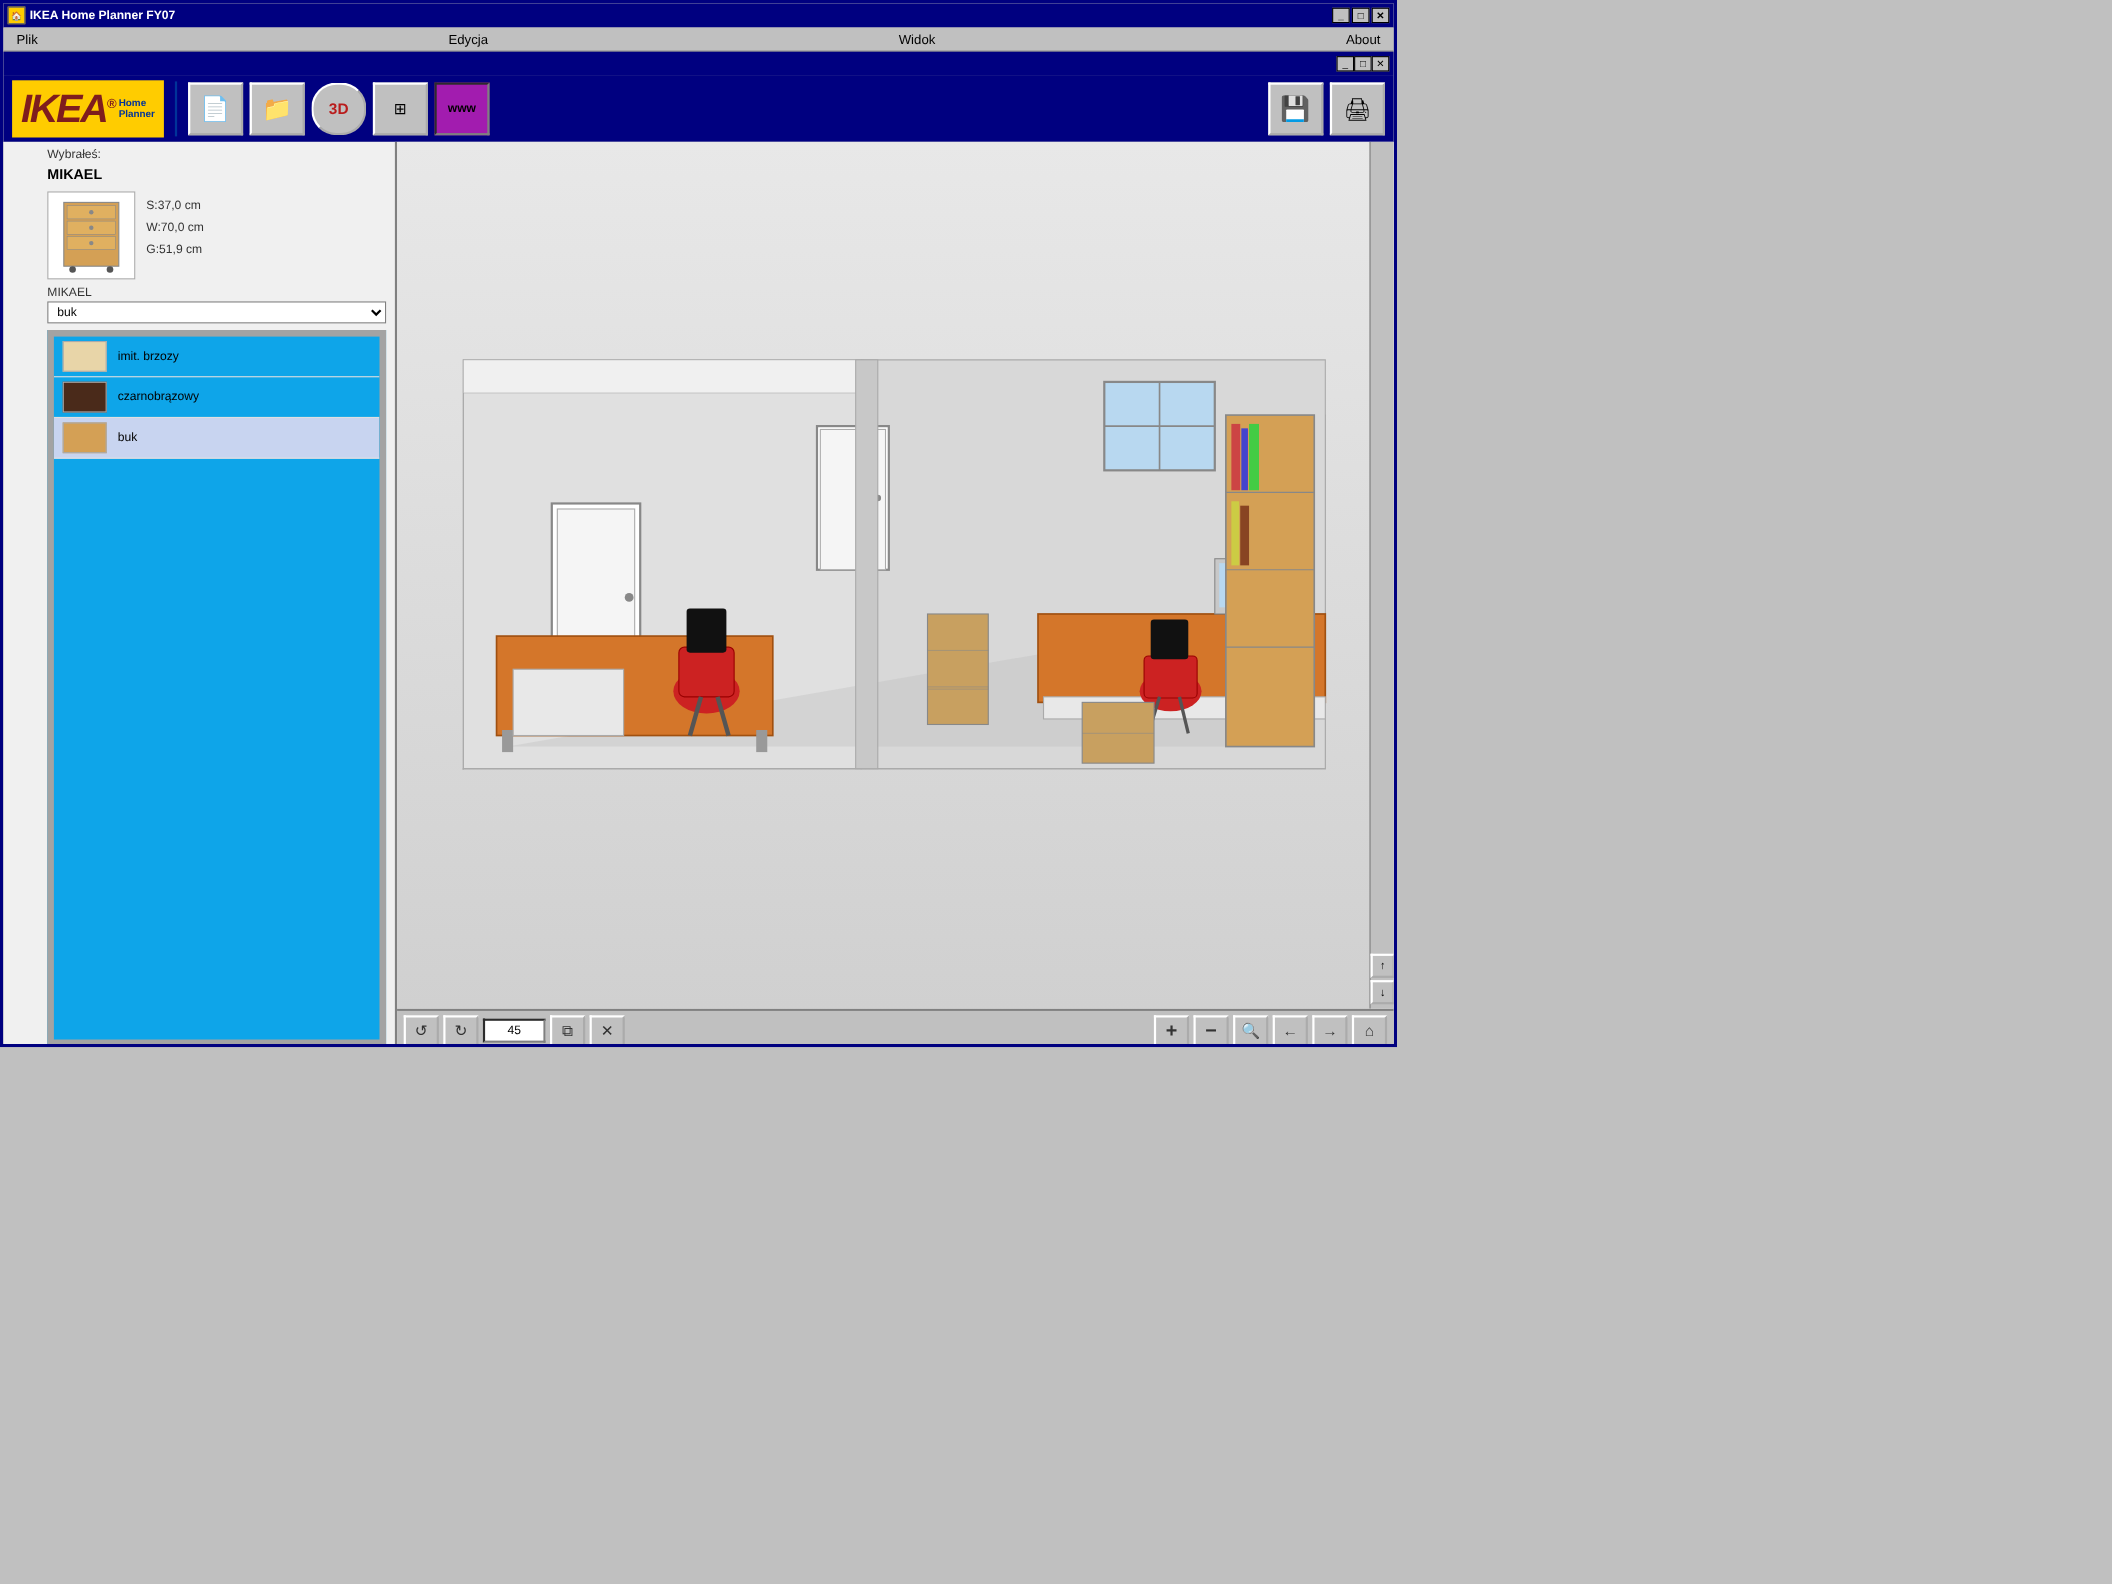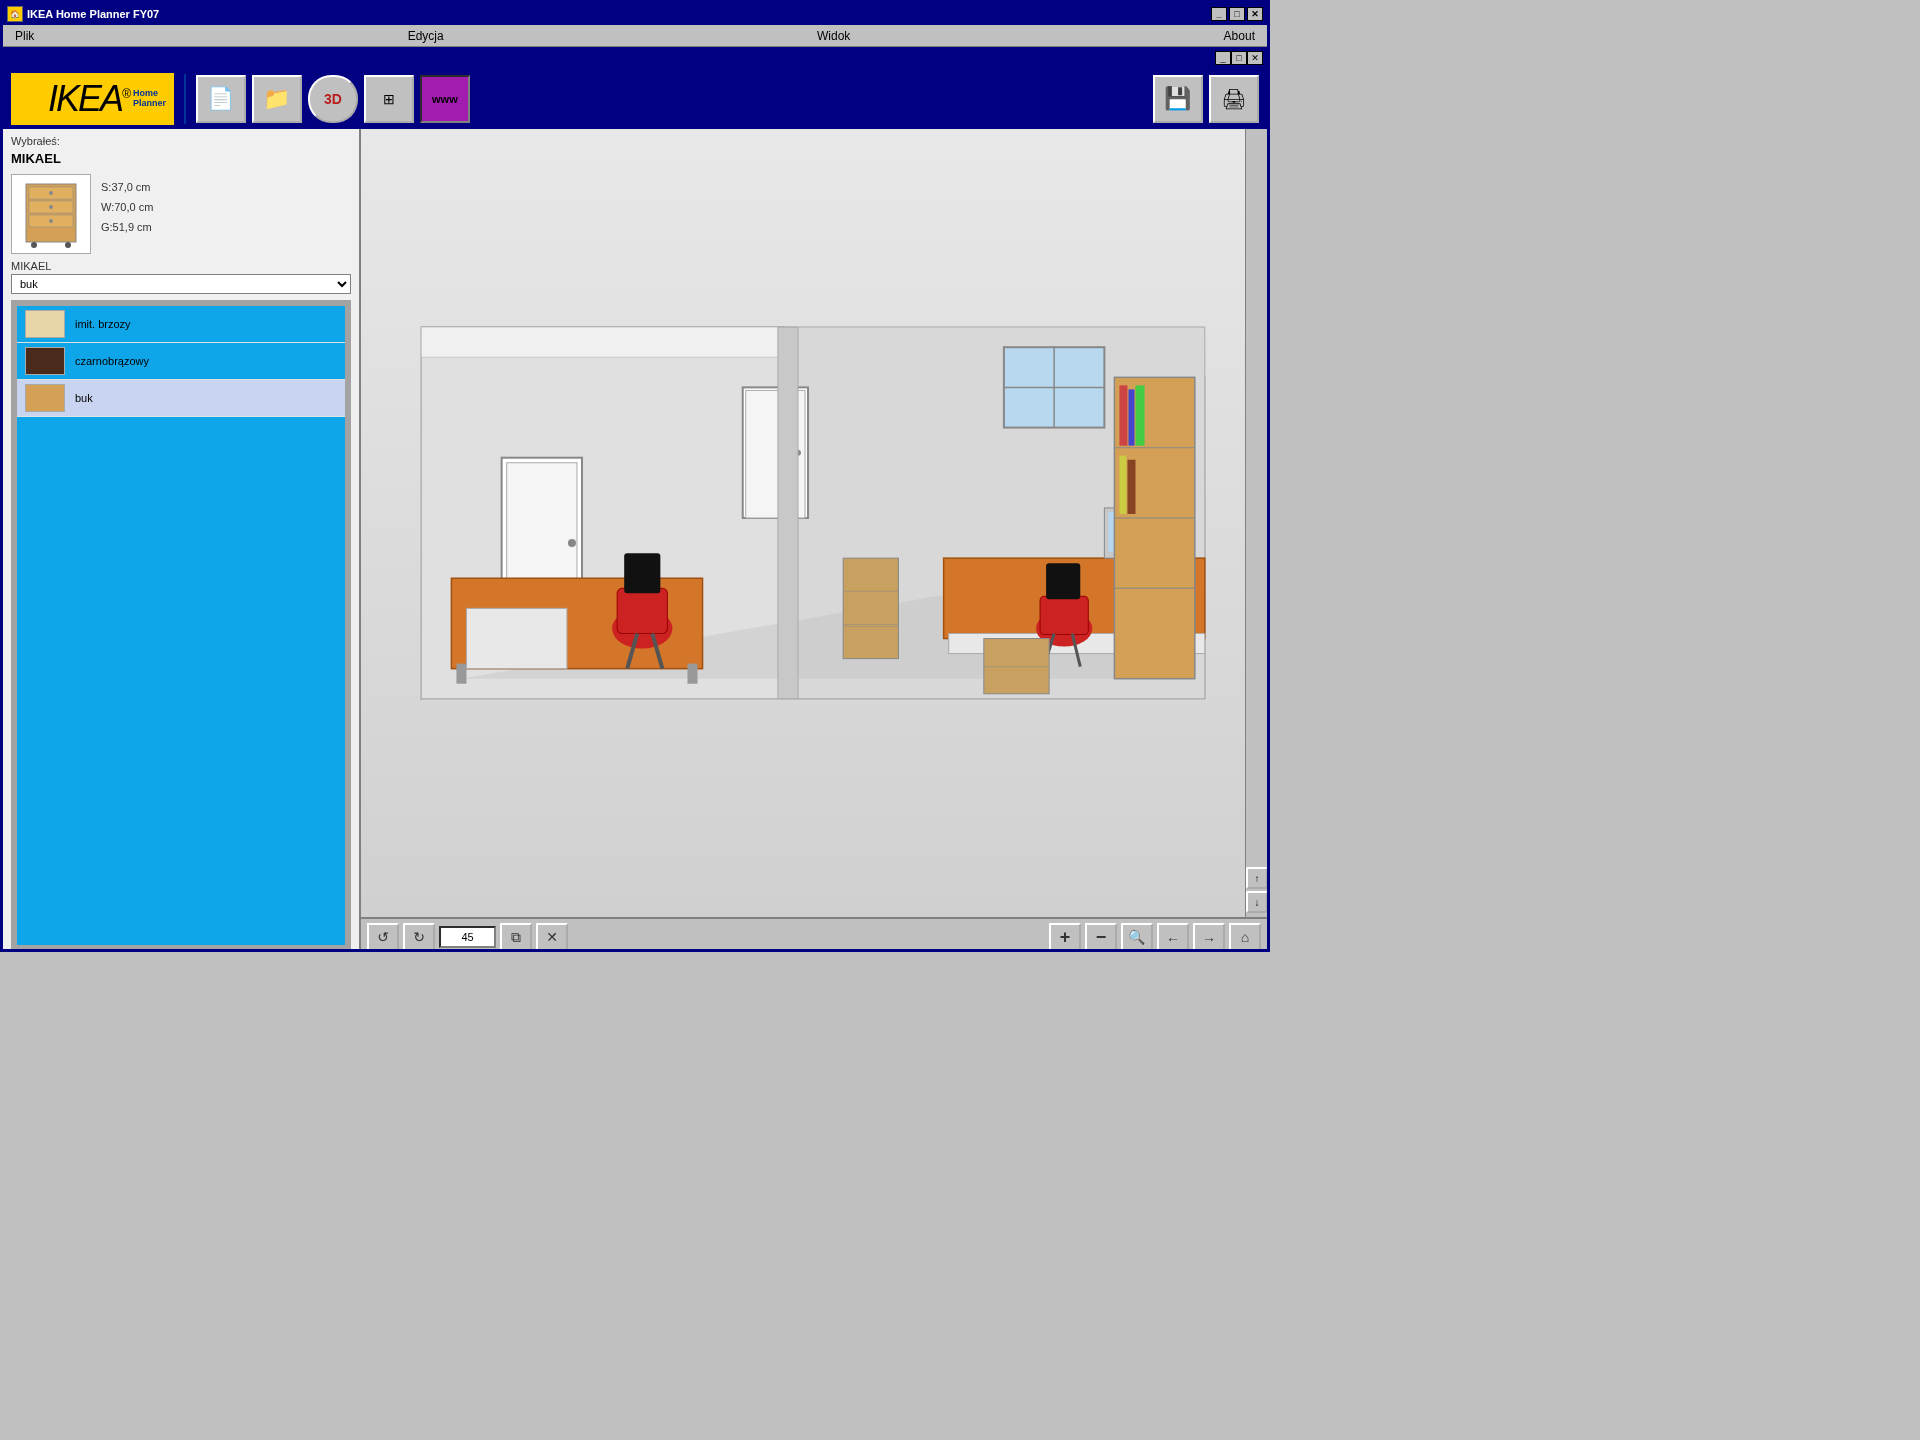--- a/index.html
+++ b/index.html
@@ -79,20 +79,21 @@
 
     
     .left-panel {
       width: 358px;
       min-width: 358px;
       background: #f0f0f0;
       border-right: 2px solid #808080;
       display: flex;
       flex-direction: column;
       height: 100%;
+      padding-left: 32px;
     }
     .selected-label { padding: 6px 8px 2px 8px; font-size: 11px; color: #333; }
     .selected-name { padding: 2px 8px 4px 8px; font-size: 13px; font-weight: bold; }
 
     .item-preview {
       display: flex;
       align-items: flex-start;
       padding: 4px 8px;
       gap: 10px;
     }
@@ -220,21 +221,21 @@
 
   <div class="title-bar2">
     <div class="title-btn">_</div>
     <div class="title-btn">□</div>
     <div class="title-btn">✕</div>
   </div>
 
   <div class="toolbar">
 
     <div style="display:flex;align-items:center;background:#ffcc00;height:52px;padding:4px 8px;">
-      <div style="color:#000000;font-size:36px;font-weight:400;font-style:italic;letter-spacing:-2px;margin-left:29px;">IKEA<sup style="font-size:12px">®</sup></div>
+      <div style="color:#7f1d1d;font-size:36px;font-weight:700;font-style:italic;letter-spacing:-2px;">IKEA<sup style="font-size:12px">®</sup></div>
       <div class="ikea-sub">
         <div>Home</div>
         <div>Planner</div>
       </div>
     </div>
 
     <div class="toolbar-sep"></div>
 
     <div class="toolbar-btn" title="New" style="font-size:22px;">📄</div>
     <div class="toolbar-btn" title="Open" style="font-size:22px;">📁</div>

